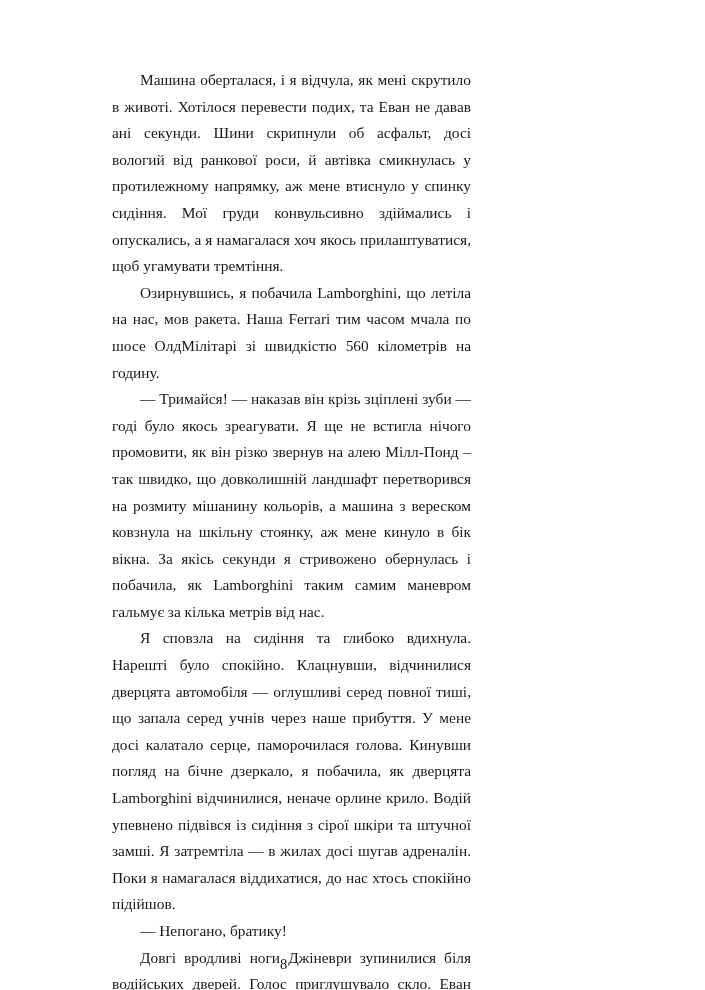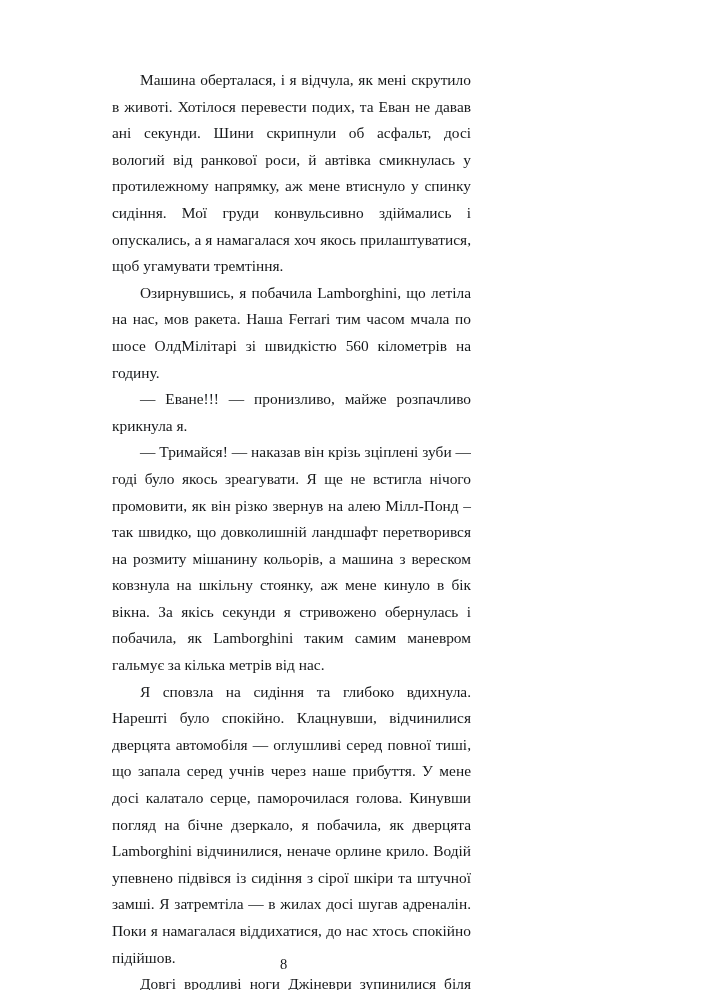--- a/index.html
+++ b/index.html
@@ -47,19 +47,19 @@
     color: #16181a;
   }
 </style>
 </head>
 <body>
 
 <div class="page">
   <div class="text-body">
     <p>Машина оберталася, і я відчула, як мені скрутило в животі. Хотілося перевести подих, та Еван не давав ані секунди. Шини скрипнули об асфальт, досі вологий від ранкової роси, й автівка смикнулась у протилежному напрямку, аж мене втиснуло у спинку сидіння. Мої груди конвульсивно здіймались і опускались, а я намагалася хоч якось прилаштуватися, щоб угамувати тремтіння.</p>
     <p>Озирнувшись, я побачила Lamborghini, що летіла на нас, мов ракета. Наша Ferrari тим часом мчала по шосе ОлдМілітарі зі швидкістю 560 кілометрів на годину.</p>
-    <p class="dialogue">— Еване!!! — пронизливо, майже розпачливо крикнула я.</p>
     <p class="dialogue">— Тримайся! — наказав він крізь зціплені зуби — годі було якось зреагувати. Я ще не встигла нічого промовити, як він різко звернув на алею Мілл-Понд – так швидко, що довколишній ландшафт перетворився на розмиту мішанину кольорів, а машина з вереском ковзнула на шкільну стоянку, аж мене кинуло в бік вікна. За якісь секунди я стривожено обернулась і побачила, як Lamborghini таким самим маневром гальмує за кілька метрів від нас.</p>
     <p>Я сповзла на сидіння та глибоко вдихнула. Нарешті було спокійно. Клацнувши, відчинилися дверцята автомобіля — оглушливі серед повної тиші, що запала серед учнів через наше прибуття. У мене досі калатало серце, паморочилася голова. Кинувши погляд на бічне дзеркало, я побачила, як дверцята Lamborghini відчинилися, неначе орлине крило. Водій упевнено підвівся із сидіння з сірої шкіри та штучної замші. Я затремтіла — в жилах досі шугав адреналін. Поки я намагалася віддихатися, до нас хтось спокійно підійшов.</p>
+    <p class="dialogue">— Непогано, братику!</p>
     <p>Довгі вродливі ноги Джіневри зупинилися біля водійських дверей. Голос приглушувало скло. Еван схилив до мене голову й задоволено всміхнувся, перш ніж опустити вікно. Джіневра нахилилася, граційно сперлася ліктями на його дверцята і з усмішкою підморгнула мені. На її плечі м'яким водоспадом</p>
   </div>
   <div class="page-number">8</div>
 </div>
 
 </body></html>

